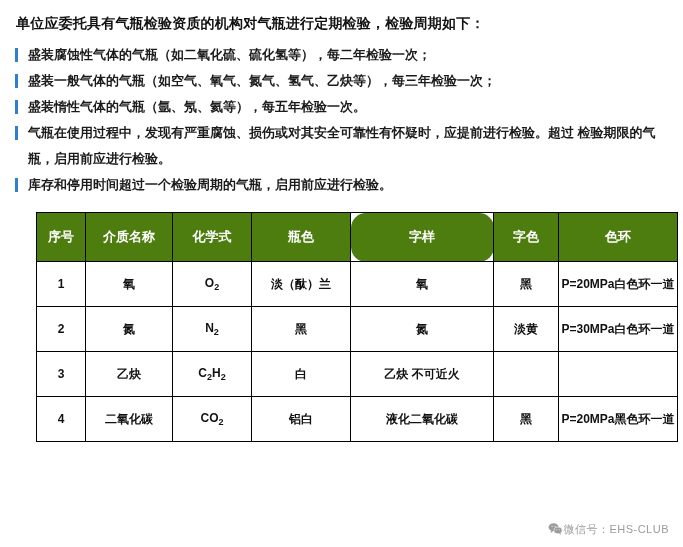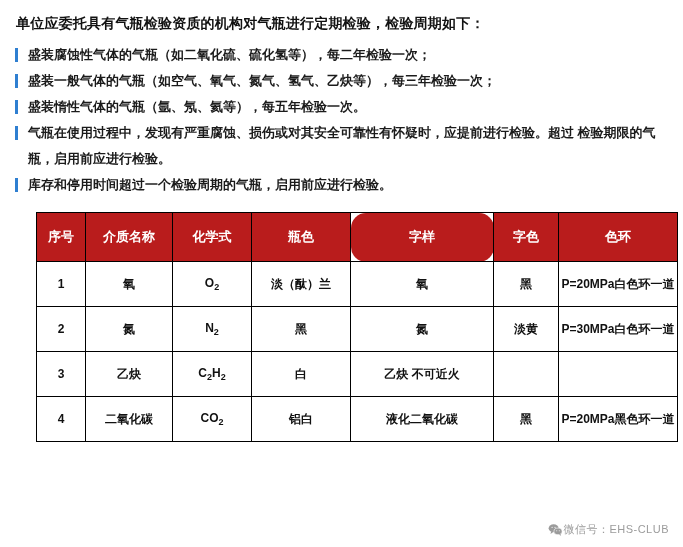--- a/index.html
+++ b/index.html
@@ -62,21 +62,21 @@
     table-layout: fixed;
     background: #ffffff;
   }
   table.gas-table th, table.gas-table td {
     border: 1px solid #000000;
     text-align: center;
     vertical-align: middle;
     font-size: 12px;
   }
   table.gas-table thead th {
-    background: #b91c1c;
+    background: #4d7c0f;
     color: #ffffff;
     font-weight: bold;
     height: 46px;
     font-size: 13px;
   }
   table.gas-table tbody td {
     height: 42px;
     color: #111111;
     font-weight: bold;
   }
@@ -89,21 +89,21 @@
   .col-ring { width: 116px; }
   .sub {
     font-size: 9px;
     vertical-align: sub;
   }
   .footer {
     position: absolute;
     right: 14px;
     bottom: 10px;
     display: flex;
-    align-items: center;
+    align-items: flex-start;
     color: #8a8a8a;
     font-size: 11px;
     opacity: 0.85;
   }
   .wechat-icon {
     width: 15px;
     height: 13px;
     display: inline-block;
   }
   .footer-text {

